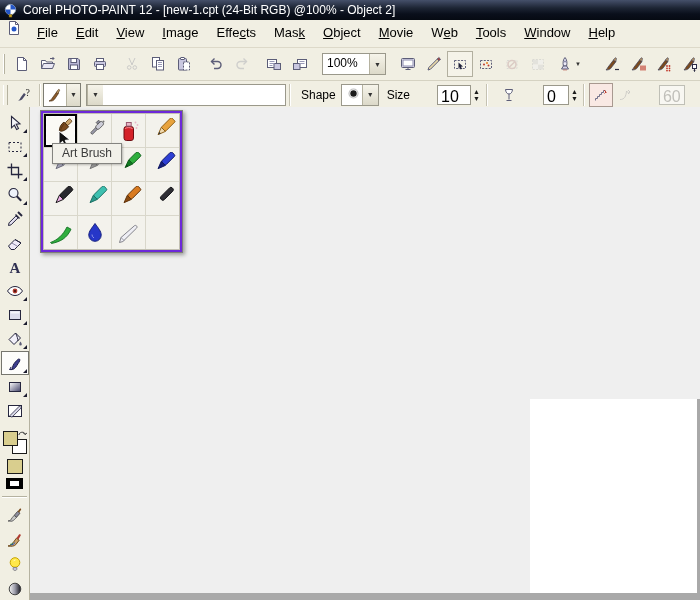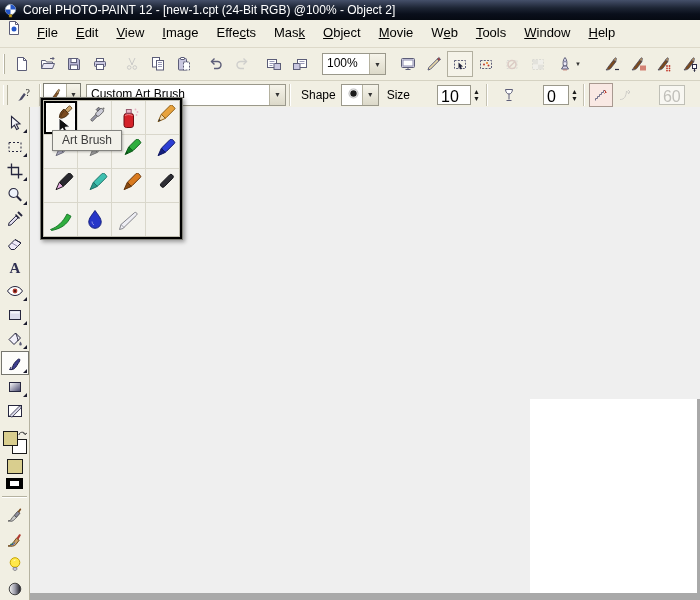--- a/index.html
+++ b/index.html
@@ -49,21 +49,21 @@
   .papersw{position:absolute;left:4px;top:50px;width:17px;height:11px;background:#000;display:flex;align-items:center;justify-content:center;}
   .papersw span{width:9px;height:5px;background:#fff;display:block;}
   .tsep{border-top:1px solid #b5b2a0;border-bottom:1px solid #fff;margin:4px 2px;}
   .dtool{width:26px;height:24px;margin:1px auto;display:flex;align-items:center;justify-content:center;}
   
   .canvas{position:absolute;left:30px;top:107px;right:0;bottom:0;background:#efefef;}
   .white-panel{position:absolute;left:500px;top:292px;width:167px;height:194px;background:#fff;}
   .rstrip{position:absolute;left:667px;top:292px;width:3px;bottom:0;background:#a9a9a9;}
   .bstrip{position:absolute;left:0;right:0;bottom:0;height:7px;background:#a9a9a9;}
   
-  .flyout{position:absolute;left:40px;top:97px;background:#000000;border:1px solid #7f7f77;padding:2px;box-shadow:2px 2px 4px rgba(0,0,0,.35);z-index:50;}
+  .flyout{position:absolute;left:40px;top:110px;background:#6d28d9;border:1px solid #7f7f77;padding:2px;box-shadow:2px 2px 4px rgba(0,0,0,.35);z-index:50;}
   .fgrid{display:grid;grid-template-columns:repeat(4,33px);grid-auto-rows:33px;gap:1px;background:#d9d7cb;border:1px solid #c2c0b2;}
   .fcell{background:#f3f2ec;display:flex;align-items:center;justify-content:center;position:relative;}
   .fcell.sel{background:#fbfaf5;box-shadow:inset 0 0 0 2px #000;}
   .ants{position:absolute;left:2px;top:2px;right:2px;bottom:2px;border:1px dashed #fff;pointer-events:none;}
   .cursor{position:absolute;left:17px;top:19px;z-index:55;}
   .tooltip{position:absolute;left:11px;top:32px;background:#f2f1ea;border:1px solid #848480;color:#3c3c3c;font-size:12px;padding:2px 9px 3px;white-space:nowrap;box-shadow:1px 1px 2px rgba(0,0,0,.25);z-index:60;}
 </style>
 </head>
 <body>
 
@@ -296,21 +296,20 @@
     <span class="picker">
       <span class="pic">
           <svg width="16" height="16" viewBox="0 0 16 16">
             <path d="M2 14c1.5-.5 2.5-1.5 3.3-3l4-5.5c.9-1.2 2.8-.1 2 1.2l-3.8 5.6C6.4 13.8 4.5 14.3 2 14z" fill="#8b5a2b" stroke="#4a2f16" stroke-width=".7"></path>
             <path d="M9.3 5.5l2-2.8c.5-.7 1.7.1 1.2.9l-1.9 3.1z" fill="#caa36a" stroke="#4a2f16" stroke-width=".7"></path>
           </svg>
         </span>
       <span class="dd">▼</span>
     </span>
     <div class="combo" style="width:198px">
-      <span class="cval">Custom Art Brush</span>
       <span class="cdd">▼</span>
     </div>
     <span class="sep"></span>
     <span class="lbl">Shape</span>
     <div class="combo" style="width:36px">
       <span class="cval" style="padding-top:1px"><svg width="15" height="15" viewBox="0 0 14 14">
             <circle cx="7" cy="7" r="4.2" fill="none" stroke="#bbb"></circle>
             <circle cx="7" cy="7" r="3" fill="#1a1a1a"></circle>
           </svg></span>
       <span class="cdd">▼</span>

